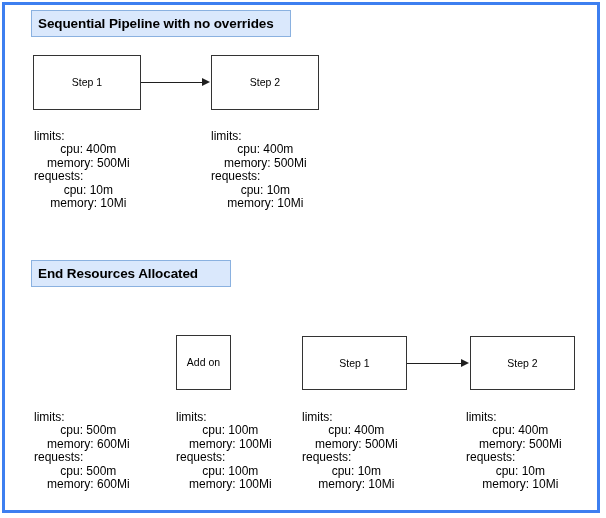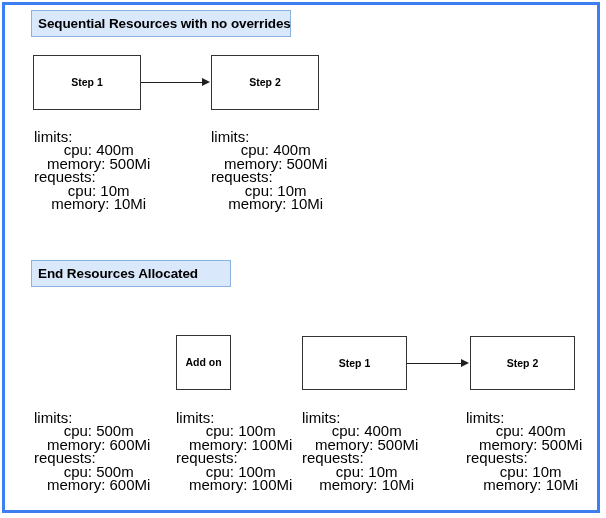--- a/index.html
+++ b/index.html
@@ -68,21 +68,20 @@
     border: 1.4px solid #333333;
     box-sizing: border-box;
     display: flex;
     flex-direction: column;
     align-items: center;
     justify-content: center;
     font-size: 10.5px;
     color: #000000;
     line-height: 15px;
     text-align: center;
-    font-weight: bold;
   }
 
   #node-s1-a { left: 33px;  top: 55px;  width: 108px; height: 55px; }
   #node-s2-a { left: 211px; top: 55px;  width: 108px; height: 55px; }
 
   #node-lite  { left: 34px;  top: 335px; width: 55px;  height: 55px; }
   #node-addon { left: 176px; top: 335px; width: 55px;  height: 55px; }
   #node-s1-b  { left: 302px; top: 336px; width: 105px; height: 54px; }
   #node-s2-b  { left: 470px; top: 336px; width: 105px; height: 54px; }
 
@@ -101,21 +100,21 @@
     border-left: 8px solid #1f1f1f;
   }
   #arrow-a-line { left: 141px; top: 82px;  width: 62px; }
   #arrow-a-head { left: 202px; top: 78px; }
   #arrow-b-line { left: 407px; top: 363px; width: 55px; }
   #arrow-b-head { left: 461px; top: 359px; }
 
   
   .spec {
     position: absolute;
-    font-size: 15px;
+    font-size: 12px;
     line-height: 13.4px;
     color: #000000;
     white-space: nowrap;
   }
   .spec .ind { padding-left: 13px; display: block; text-align: center; }
   .spec .key { display: block; }
 
   #spec-a1 { left: 34px;  top: 130px; }
   #spec-a2 { left: 211px; top: 130px; }
 
@@ -123,21 +122,21 @@
   #spec-b2 { left: 176px; top: 411px; }
   #spec-b3 { left: 302px; top: 411px; }
   #spec-b4 { left: 466px; top: 411px; }
 </style>
 </head>
 <body>
 
 <div id="canvas">
   <div class="frame"></div>
 
-  <div class="badge" id="badge-pipeline">Sequential Resources with no overrides</div>
+  <div class="badge" id="badge-pipeline">Sequential Pipeline with no overrides</div>
 
   <div class="node" id="node-s1-a">
     <span>Step 1</span>
   </div>
 
   <div class="arrow-line" id="arrow-a-line"></div>
   <div class="arrow-head" id="arrow-a-head"></div>
 
   <div class="node" id="node-s2-a">
     <span>Step 2</span>

